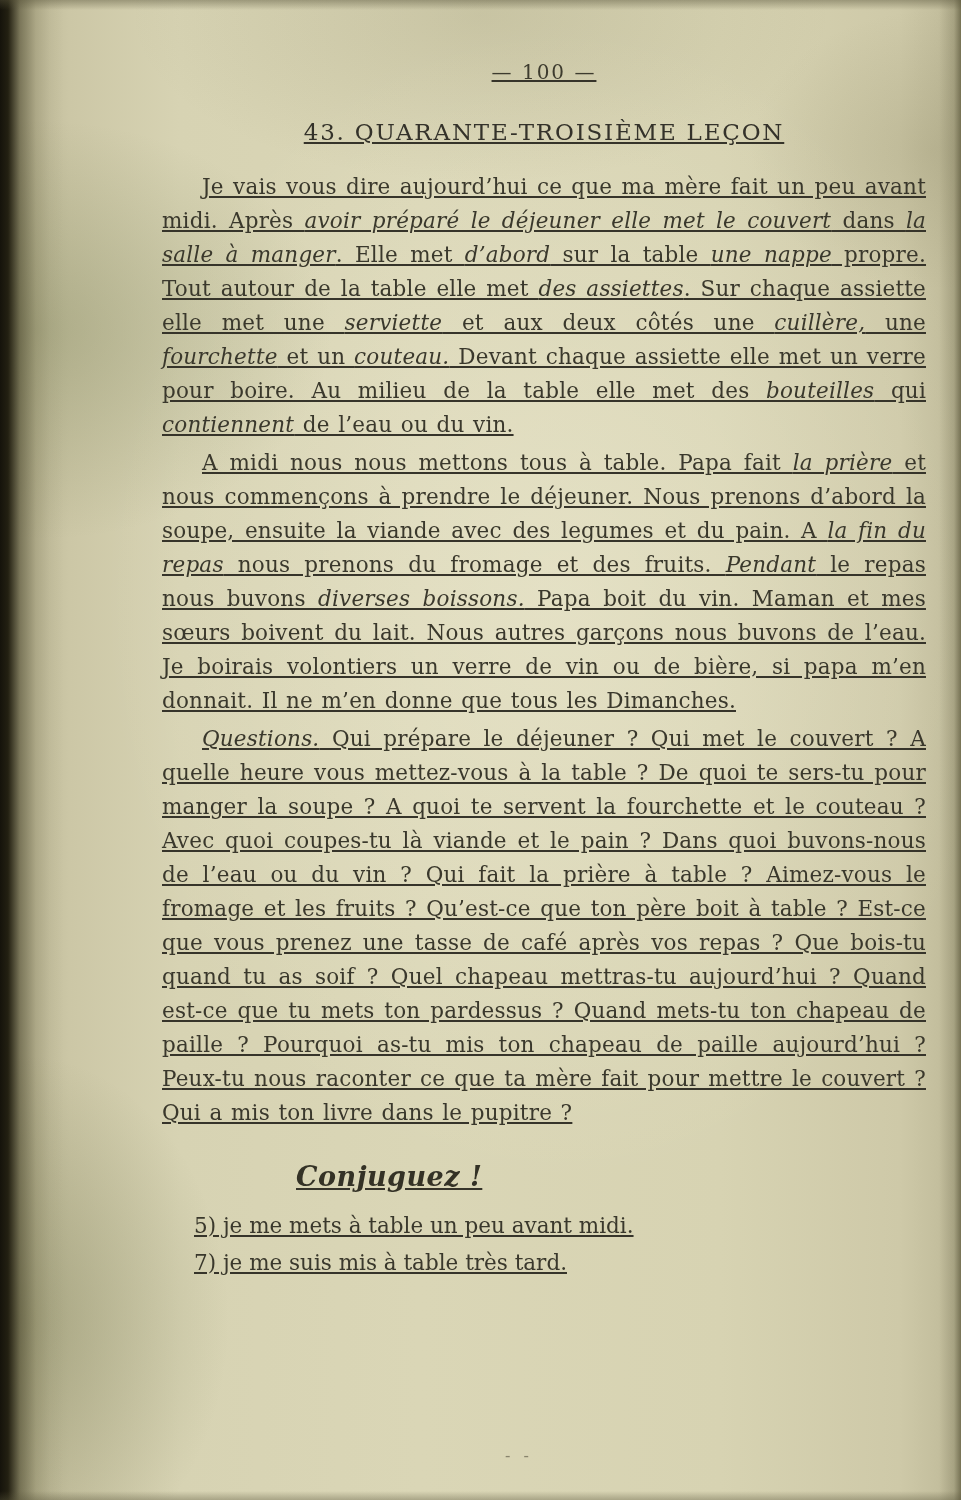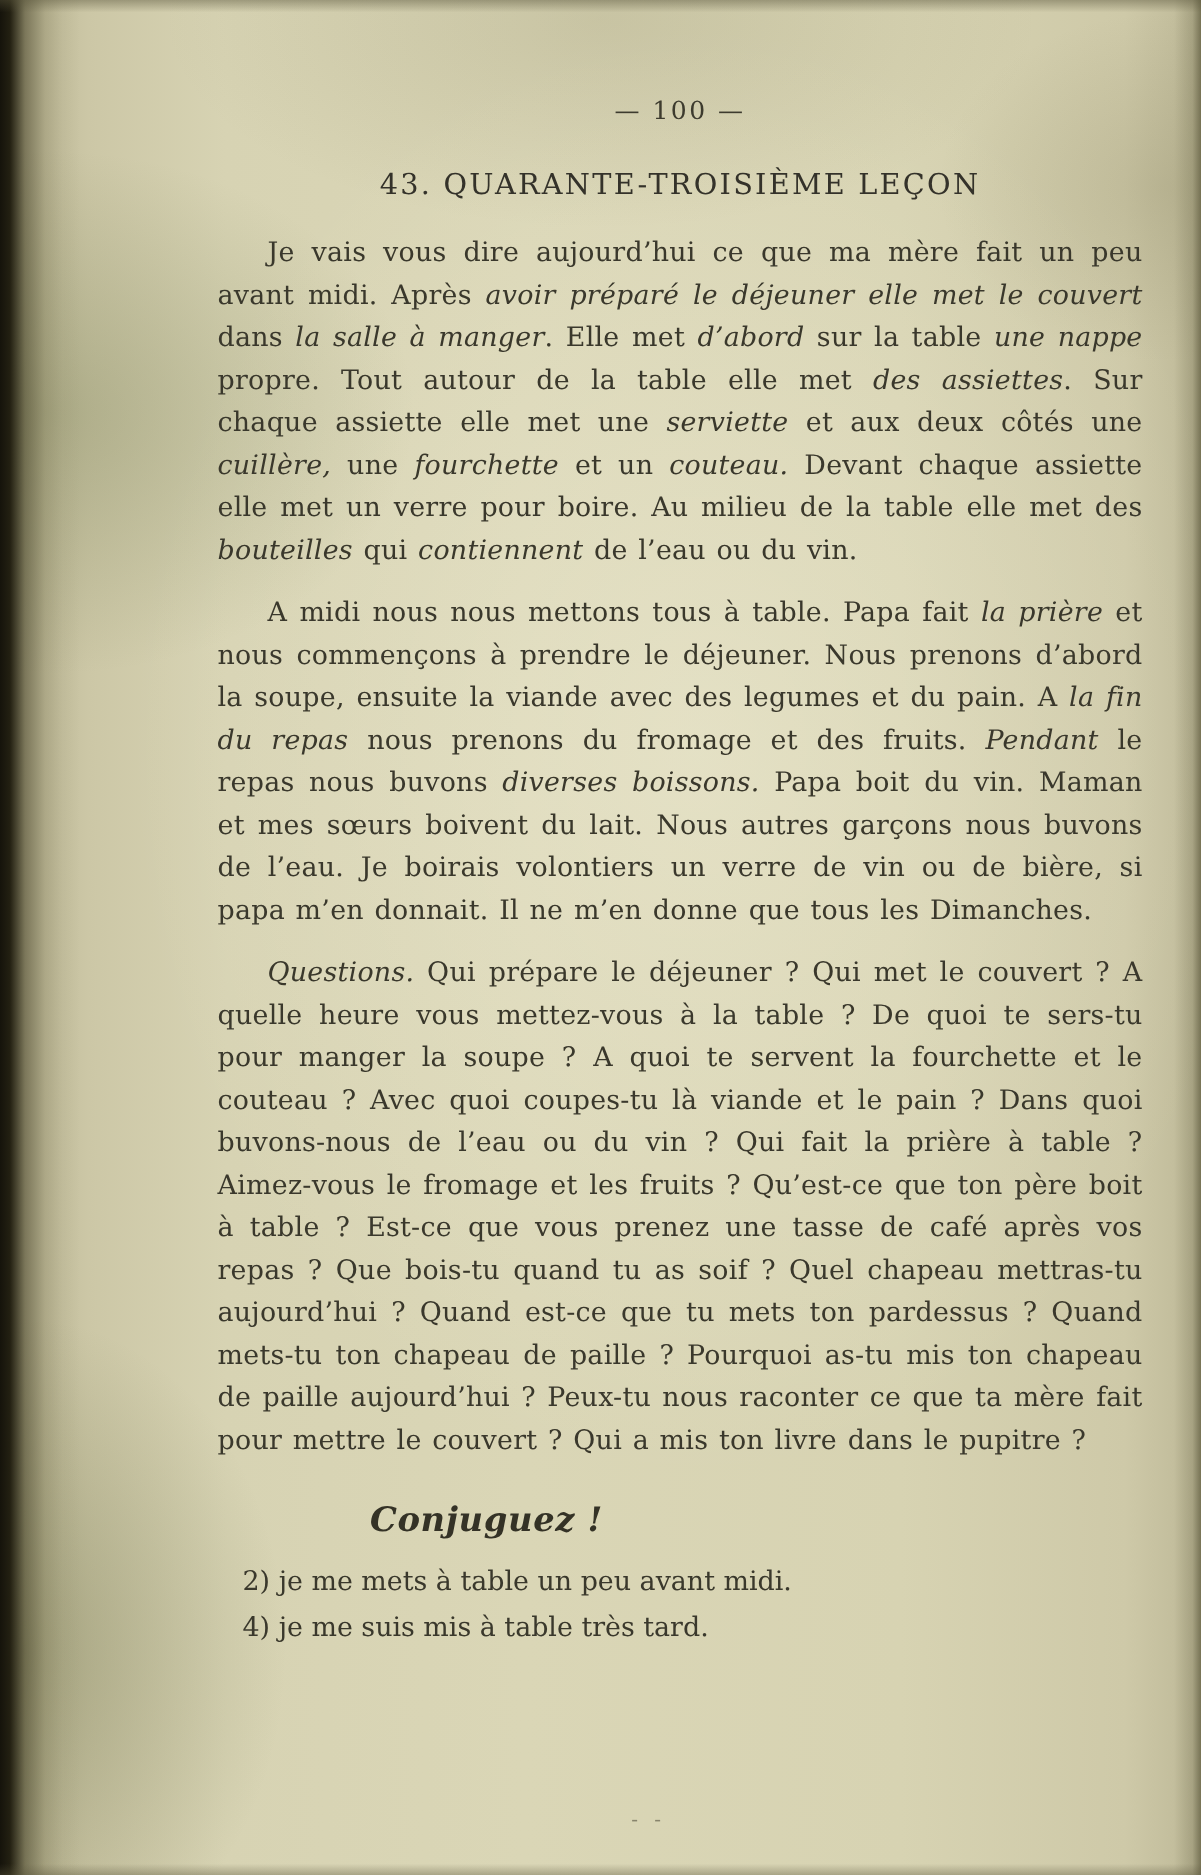--- a/index.html
+++ b/index.html
@@ -30,34 +30,34 @@
   }
   .top-edge {
     position: absolute; left: 0; right: 0; top: 0; height: 10px; pointer-events: none;
     background: linear-gradient(180deg, rgba(90,86,60,0.45), transparent);
   }
   .bottom-edge {
     position: absolute; left: 0; right: 0; bottom: 0; height: 9px; pointer-events: none;
     background: linear-gradient(0deg, rgba(90,86,60,0.38), transparent);
   }
   .content {
-    position: absolute; left: 158px; top: 76px; width: 772px; color: #36342a;
+    position: absolute; left: 158px; top: 60px; width: 772px; color: #36342a; text-decoration: underline;
   }
   .page-number {
     text-align: center; font-size: 20px; line-height: 24px; letter-spacing: 2px; color: #3d3b2e;
   }
   .lesson-title {
     margin: 34px 0 15px 0; text-align: center; font-size: 23px; line-height: 28px;
     font-weight: normal; letter-spacing: 1.8px; color: #34322a;
   }
   .body-text {
     margin-top: 24px; font-size: 21.5px; line-height: 34px; text-align: justify;
     letter-spacing: 0.2px; word-spacing: 1.5px; color: #3a382c;
   }
-  .para { margin: 16px; text-indent: 40px; }
+  .para { margin: 4px; text-indent: 40px; }
   .it { font-style: italic; }
   .conjuguez {
     margin: 31px 0 0 138px; font-size: 27px; font-style: italic; font-weight: bold;
     letter-spacing: 0.5px; color: #343226;
   }
   .clist {
     margin-top: 16px; margin-left: 36px; font-size: 21.5px; line-height: 36.5px; color: #3a382c;
   }
   .footer-mark {
     position: absolute; left: 505px; top: 1446px; color: rgba(70,66,50,0.55);
@@ -76,19 +76,19 @@
   <div class="content">
     <div class="page-number">— 100 —</div>
     <h1 class="lesson-title">43. QUARANTE-TROISIÈME LEÇON</h1>
     <div class="body-text">
         <p class="para"><span>Je vais vous dire aujourd’hui ce que ma mère fait un peu avant midi. Après </span><span class="it">avoir préparé le déjeuner elle met le couvert</span><span> dans </span><span class="it">la salle à manger</span><span>. Elle met </span><span class="it">d’abord</span><span> sur la table </span><span class="it">une nappe</span><span> propre. Tout autour de la table elle met </span><span class="it">des assiettes</span><span>. Sur chaque assiette elle met une </span><span class="it">serviette</span><span> et aux deux côtés une </span><span class="it">cuillère,</span><span> une </span><span class="it">fourchette</span><span> et un </span><span class="it">couteau.</span><span> Devant chaque assiette elle met un verre pour boire. Au milieu de la table elle met des </span><span class="it">bouteilles</span><span> qui </span><span class="it">contiennent</span><span> de l’eau ou du vin.</span></p>
         <p class="para"><span>A midi nous nous mettons tous à table. Papa fait </span><span class="it">la prière</span><span> et nous commençons à prendre le déjeuner. Nous prenons d’abord la soupe, ensuite la viande avec des legumes et du pain. A </span><span class="it">la fin du repas</span><span> nous prenons du fromage et des fruits. </span><span class="it">Pendant</span><span> le repas nous buvons </span><span class="it">diverses boissons.</span><span> Papa boit du vin. Maman et mes sœurs boivent du lait. Nous autres garçons nous buvons de l’eau. Je boirais volontiers un verre de vin ou de bière, si papa m’en donnait. Il ne m’en donne que tous les Dimanches.</span></p>
         <p class="para"><span class="it">Questions.</span><span> Qui prépare le déjeuner ? Qui met le couvert ? A quelle heure vous mettez-vous à la table ? De quoi te sers-tu pour manger la soupe ? A quoi te servent la fourchette et le couteau ? Avec quoi coupes-tu là viande et le pain ? Dans quoi buvons-nous de l’eau ou du vin ? Qui fait la prière à table ? Aimez-vous le fromage et les fruits ? Qu’est-ce que ton père boit à table ? Est-ce que vous prenez une tasse de café après vos repas ? Que bois-tu quand tu as soif ? Quel chapeau mettras-tu aujourd’hui ? Quand est-ce que tu mets ton pardessus ? Quand mets-tu ton chapeau de paille ? Pourquoi as-tu mis ton chapeau de paille au­jourd’hui ? Peux-tu nous raconter ce que ta mère fait pour mettre le couvert ? Qui a mis ton livre dans le pupitre ?</span></p>
       </div>
     <h2 class="conjuguez">Conjuguez !</h2>
     <div class="clist">
-        <div class="citem">2) je me mets à table un peu avant midi.</div>
-        <div class="citem">4) je me suis mis à table très tard.</div>
+        <div class="citem">5) je me mets à table un peu avant midi.</div>
+        <div class="citem">7) je me suis mis à table très tard.</div>
       </div>
   </div>
 
   <div class="footer-mark">- -</div>
 </div>
 
 </body></html>

